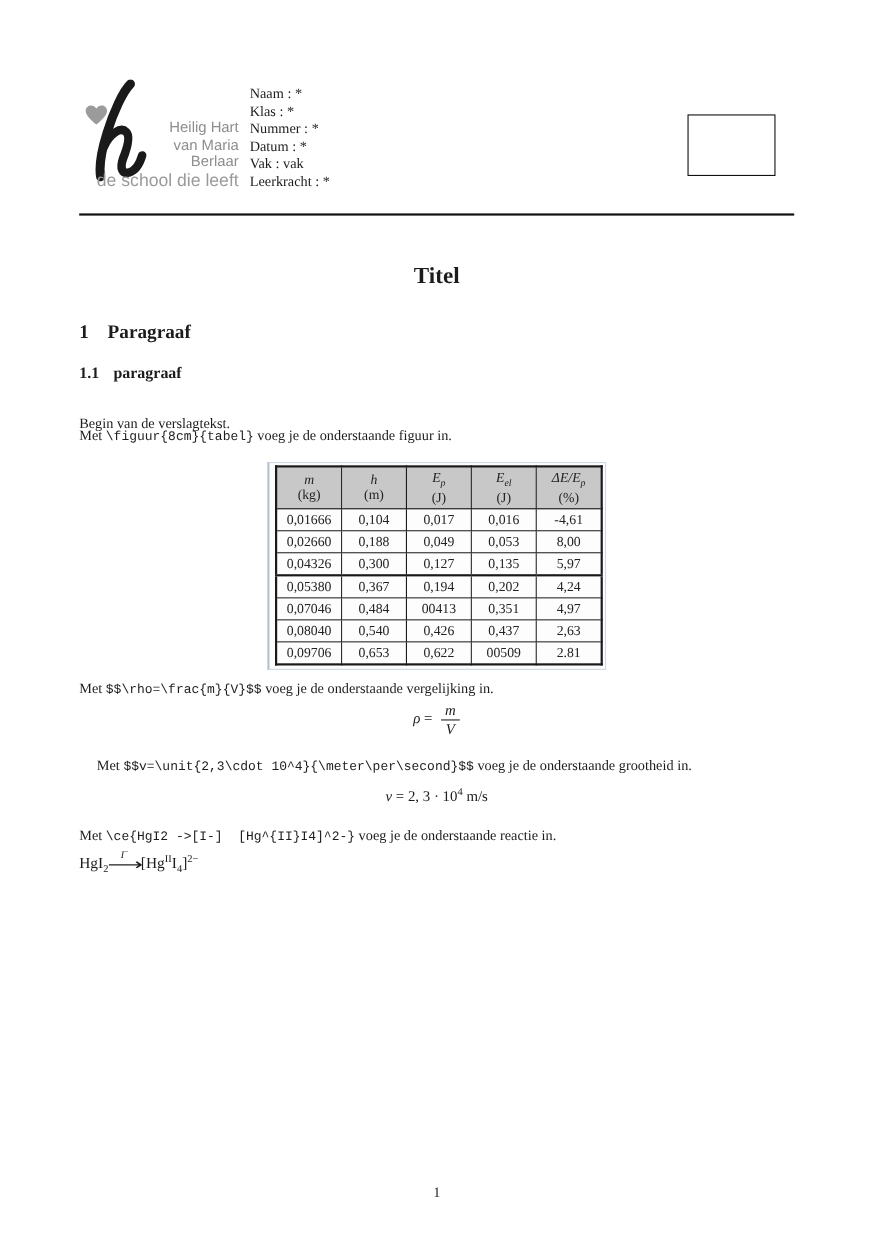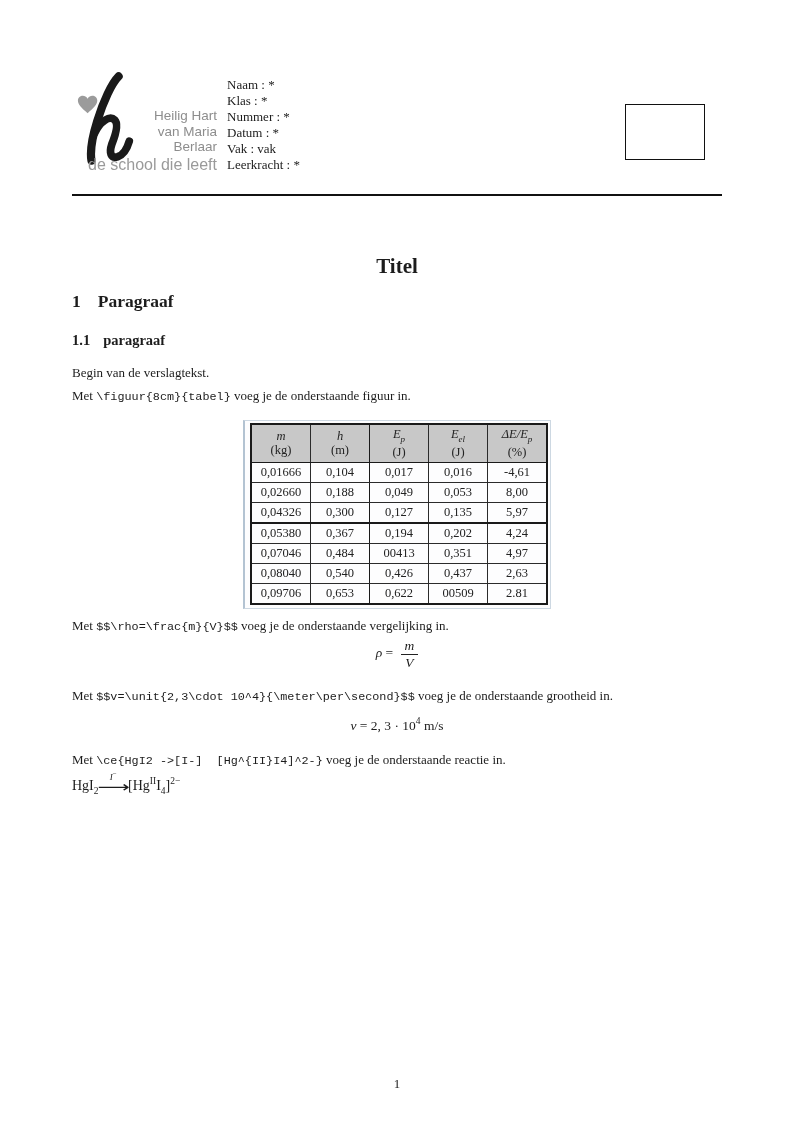--- a/index.html
+++ b/index.html
@@ -15,30 +15,30 @@
     font-family:"Liberation Sans",sans-serif;font-size:13.5px;line-height:15.5px;color:#8d8d8d;}
   .logo-tagline{position:absolute;right:0;top:84px;text-align:right;
     font-family:"Liberation Sans",sans-serif;font-size:16px;color:#9a9a9a;}
   .header-fields{position:absolute;left:227px;top:77px;font-size:13px;line-height:16px;}
   .hf-row{white-space:pre;}
   .corner-box{position:absolute;left:625px;top:104px;width:78px;height:54px;
     border:1.5px solid #111;background:#fff;}
   .top-rule{position:absolute;left:72px;top:194px;width:650px;height:1.6px;background:#111;}
   
   .doc-title{position:absolute;left:72px;top:238px;width:650px;text-align:center;
-    font-size:21px;font-weight:bold;margin-top:16px;}
+    font-size:21px;font-weight:bold;}
   .sec-head{position:absolute;left:72px;top:291px;font-size:17.5px;font-weight:bold;}
   .sec-head .num{margin-right:17px;}
   .subsec-head{position:absolute;left:72px;top:332px;font-size:14.5px;font-weight:bold;}
   .subsec-head .num{margin-right:13px;text-align:right;}
   .para{position:absolute;left:72px;width:660px;font-size:13px;line-height:17px;}
-  .p-intro{top:364px;}
+  .p-intro{top:376px;}
   .p-figure{top:387px;}
   .p-eq{top:617px;}
-  .p-qty{top:687px;}
+  .p-qty{top:687px;margin-left:16px;}
   .p-react{top:751px;}
   .code{font-family:"Liberation Mono",monospace;font-size:11.8px;white-space:pre;}
   
   .figure-wrap{position:absolute;left:243px;top:420px;background:#fdfdfe;
     border:1px solid #cdd8e2;border-left:2px solid #b3c3d2;padding:2px 2px 3px 5px;}
   table.results{border-collapse:collapse;font-size:12.5px;color:#222;}
   table.results th,table.results td{
     width:58px;text-align:center;border:1px solid #2b2b2b;padding:0;}
   table.results{border:2px solid #1a1a1a;}
   table.results th{background:#c8c8c8;font-weight:normal;height:37px;vertical-align:middle;}

